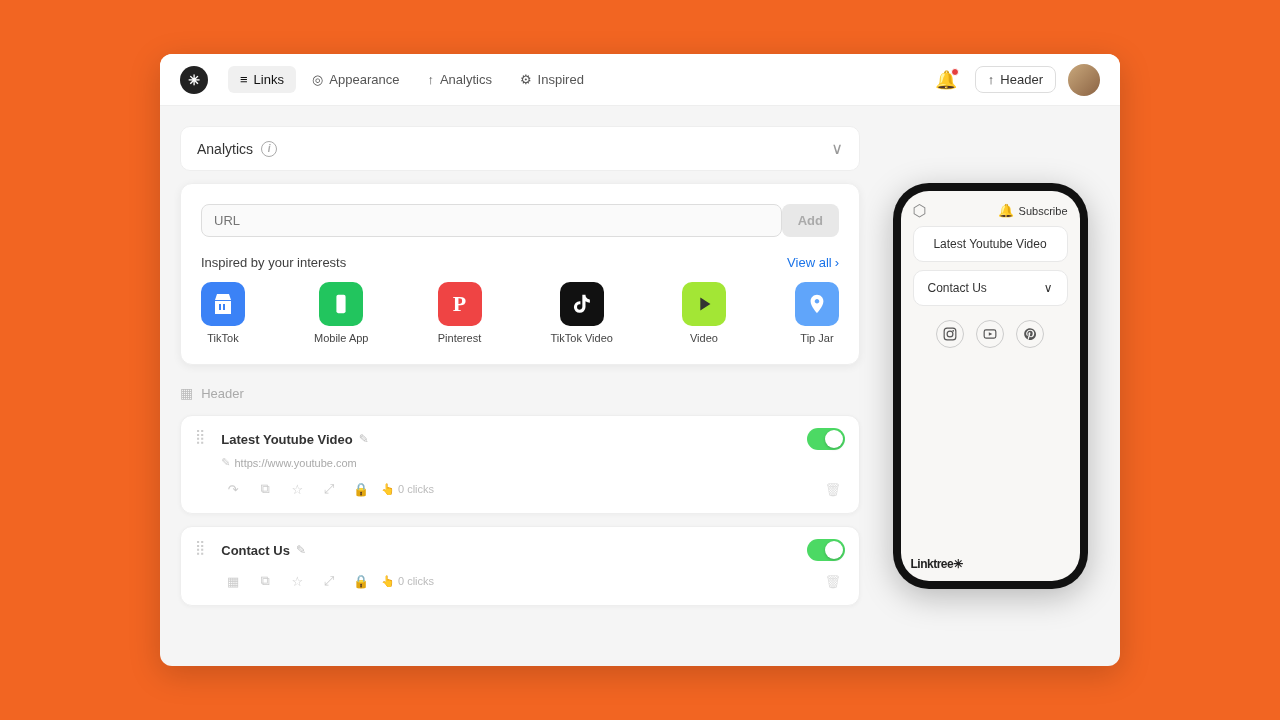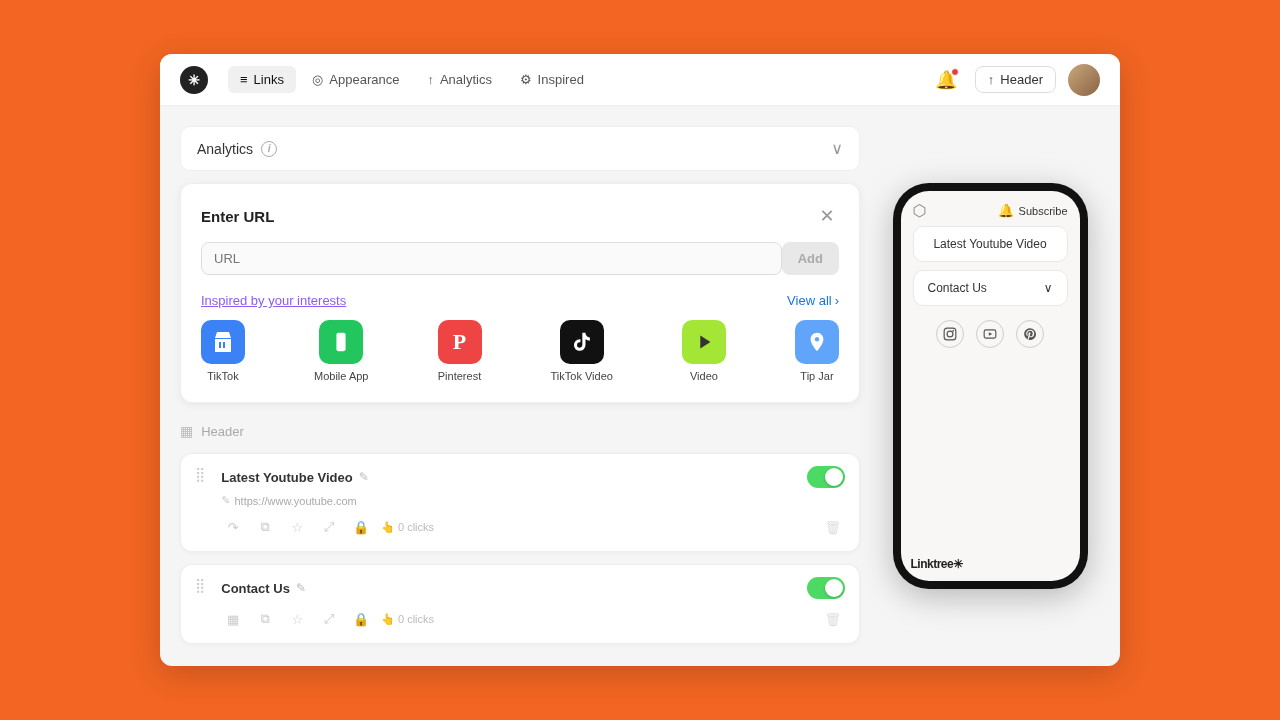--- a/index.html
+++ b/index.html
@@ -150,21 +150,21 @@
       background: #e8e8e8;
       border: none; border-radius: 8px;
       padding: 8px 16px;
       font-size: 13px; font-weight: 600; color: #aaa;
       cursor: pointer;
     }
     .inspired-header {
       display: flex; align-items: center; justify-content: space-between;
       margin-bottom: 12px;
     }
-    .inspired-title { font-size: 13px; color: #8b5cf6; text-decoration: underline; }
+    .inspired-title { font-size: 13px; color: #404040; }
     .view-all-link { font-size: 13px; color: #1a73e8; cursor: pointer; display: flex; align-items: flex-start; gap: 3px; }
     .suggestions-grid {
       display: flex; gap: 16px; justify-content: space-between;
     }
     .suggestion-item {
       display: flex; flex-direction: column; align-items: center; gap: 6px;
       cursor: pointer;
     }
     .suggestion-icon {
       width: 44px; height: 44px; border-radius: 10px;
@@ -368,24 +368,20 @@
 
       <div class="analytics-bar">
         <div class="analytics-bar-left">
           <span>Analytics</span>
           <div class="info-icon">i</div>
         </div>
         <span class="chevron-icon">∨</span>
       </div>
 
       <div class="enter-url-card">
-        <div class="enter-url-header">
-          <span class="enter-url-title">Enter URL</span>
-          <button class="close-btn">✕</button>
-        </div>
         <div class="url-row">
           <input class="url-input" type="text" placeholder="URL" style="">
           <button class="add-btn">Add</button>
         </div>
         <div class="inspired-header">
           <span class="inspired-title">Inspired by your interests</span>
           <span class="view-all-link">
             <span>View all</span>
             <span>›</span>
           </span>

